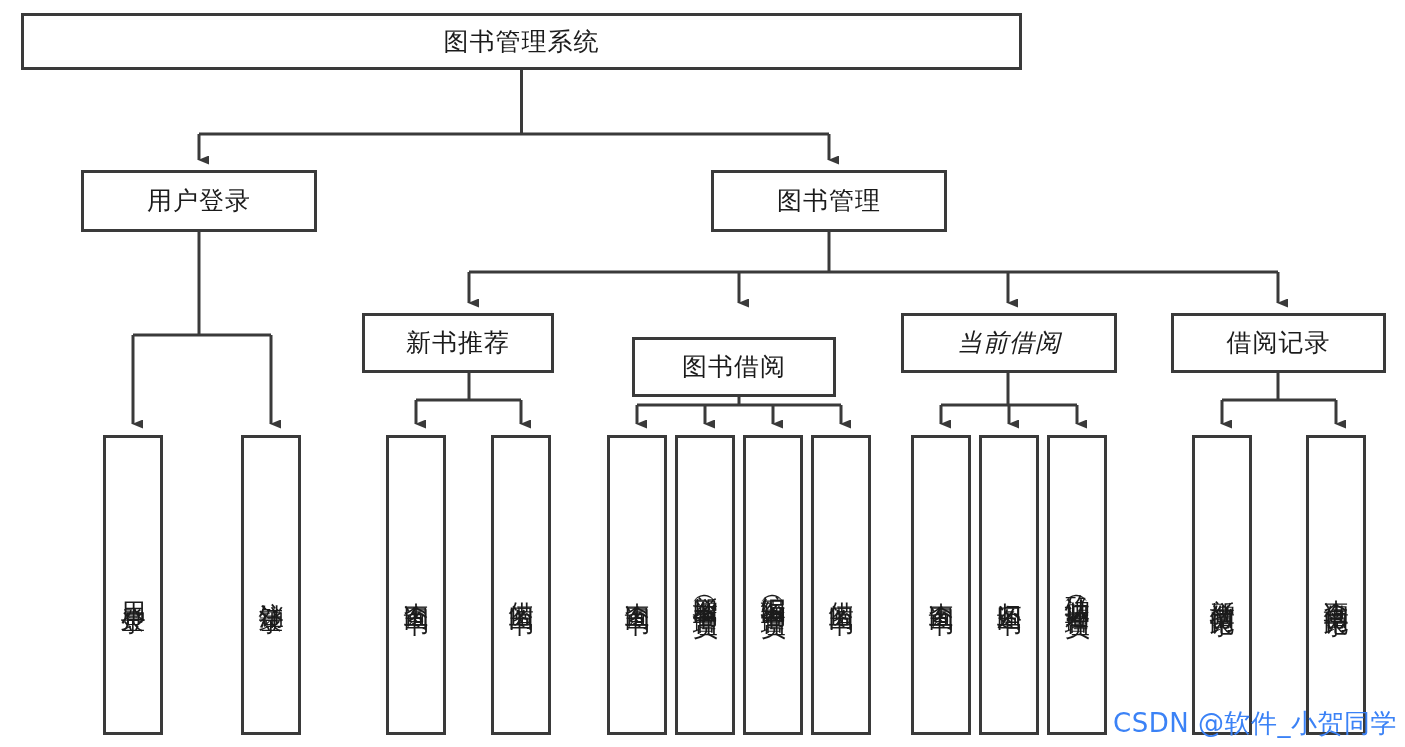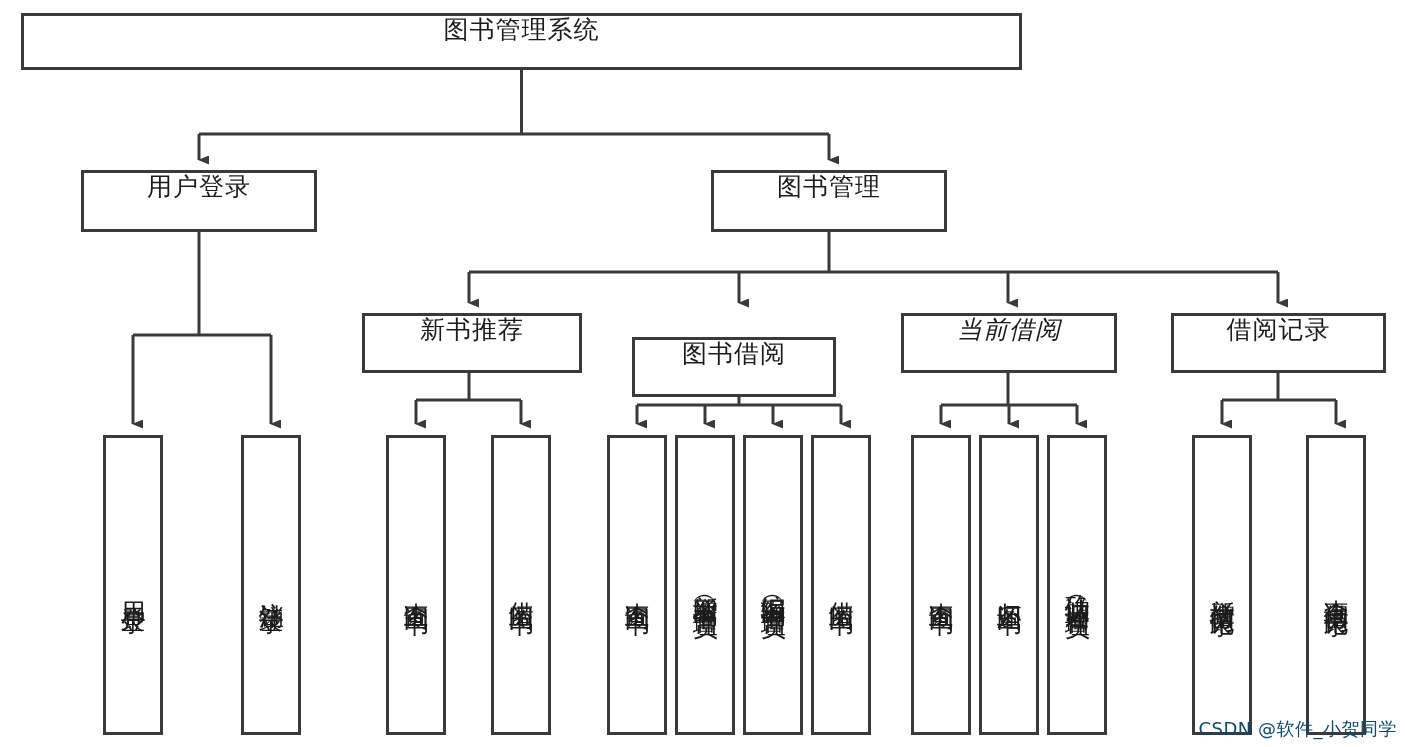--- a/index.html
+++ b/index.html
@@ -25,21 +25,21 @@
     top: 0;
     width: 1405px;
     height: 747px;
   }
   .node-box {
     position: absolute;
     box-sizing: border-box;
     border: 3px solid #3a3a3a;
     background: #ffffff;
     display: flex;
-    align-items: flex-start;
+    align-items: center;
     justify-content: center;
     color: #1b1b1b;
   }
   .node-label-h {
     font-size: 25px;
     line-height: 1.1;
     letter-spacing: 1px;
     white-space: nowrap;
   }
   .node-label-v {
@@ -52,22 +52,22 @@
   }
   .node-box.leaf {
     align-items: center;
     justify-content: center;
     padding-top: 6px;
   }
   .watermark {
     position: absolute;
     right: 8px;
     bottom: 6px;
-    font-size: 18px;
-    color: #0c4a6e;
+    font-size: 26px;
+    color: #3b82f6;
     white-space: nowrap;
     letter-spacing: 0.5px;
   }
 </style>
 </head>
 <body>
 
 <div id="diagram-root">
 
   <svg class="flow-svg" viewBox="0 0 1405 747">
@@ -127,21 +127,21 @@
     <span class="node-label-h">图书管理系统</span>
   </div>
 
   <div class="node-box" style="left:81px; top:170px; width:236px; height:62px;">
     <span class="node-label-h">用户登录</span>
   </div>
   <div class="node-box" style="left:711px; top:170px; width:236px; height:62px;">
     <span class="node-label-h">图书管理</span>
   </div>
 
-  <div class="node-box" style="left:362px; top:313px; width:220px; height:60px;">
+  <div class="node-box" style="left:362px; top:313px; width:192px; height:60px;">
     <span class="node-label-h">新书推荐</span>
   </div>
   <div class="node-box" style="left:632px; top:313px; width:204px; height:60px;margin-top:24px;">
     <span class="node-label-h">图书借阅</span>
   </div>
   <div class="node-box" style="left:901px; top:313px; width:216px; height:60px;font-style:italic;">
     <span class="node-label-h">当前借阅</span>
   </div>
   <div class="node-box" style="left:1171px; top:313px; width:215px; height:60px;">
     <span class="node-label-h">借阅记录</span>

